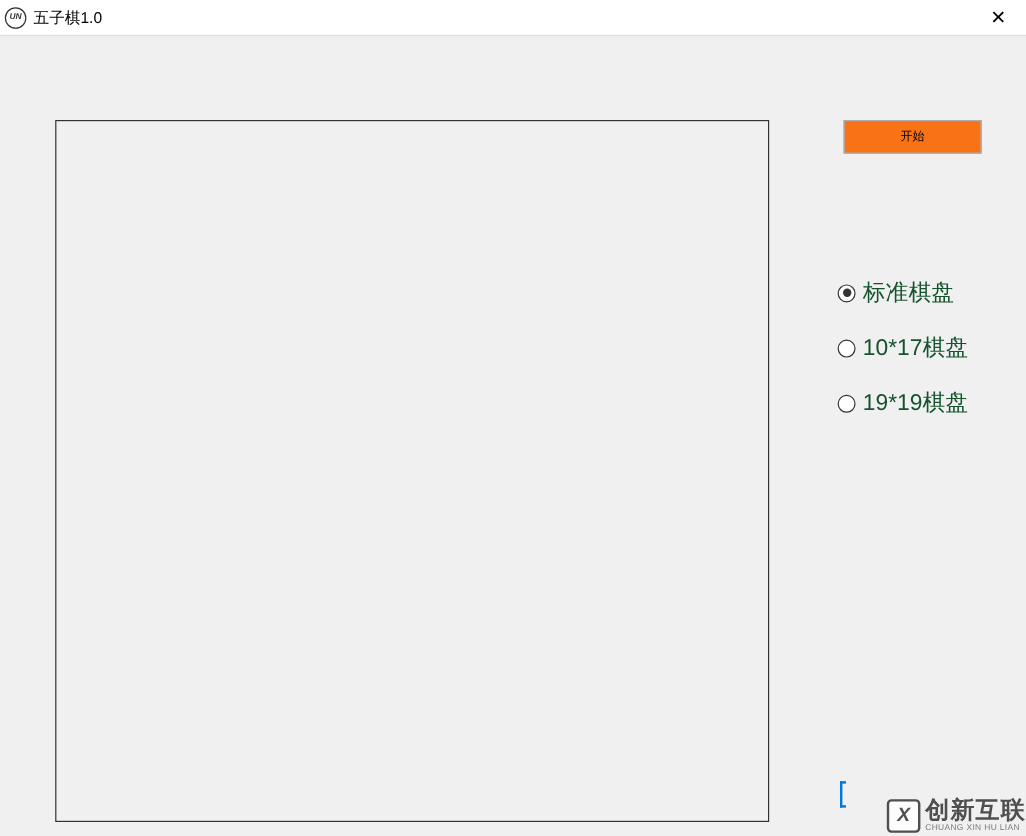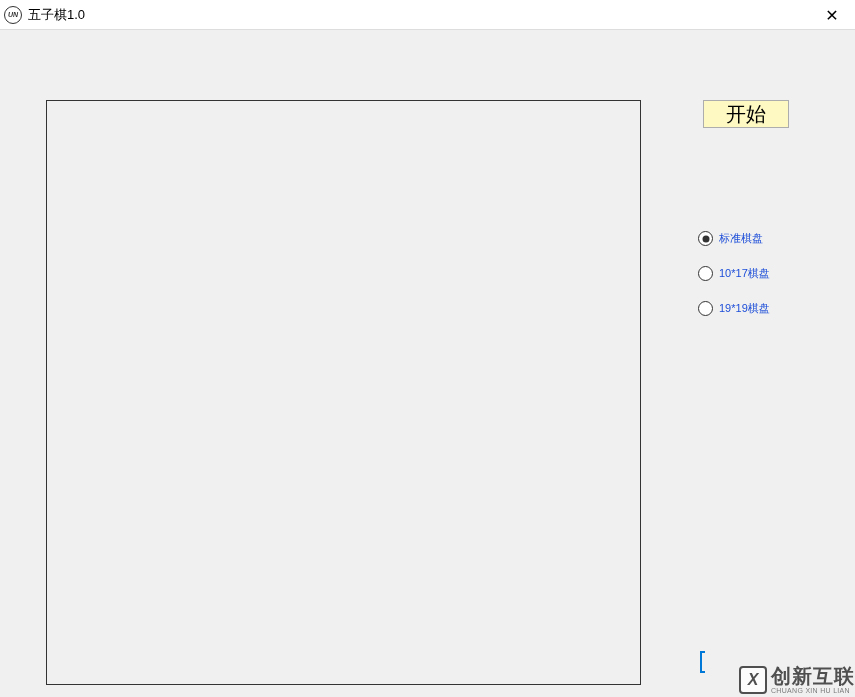--- a/index.html
+++ b/index.html
@@ -68,26 +68,26 @@
       position: absolute;
       left: 46px;
       top: 70px;
       width: 595px;
       height: 585px;
       border: 1px solid #333;
       background: #f0f0f0;
     }
     .btn {
       position: absolute;
-      width: 86px;
+      width: 115px;
       height: 28px;
-      background: #fef9c3;
+      background: #f97316;
       border: 1px solid #adadad;
       font-family: inherit;
-      font-size: 20px;
+      font-size: 10px;
       cursor: pointer;
       text-align: center;
     }
     .btn-start {
       left: 703px;
       top: 70px;
     }
     .btn-mode {
       left: 703px;
       top: 129px;
@@ -123,22 +123,22 @@
       position: absolute;
       width: 7px;
       height: 7px;
       background: #333;
       border-radius: 50%;
       top: 50%;
       left: 50%;
       transform: translate(-50%, -50%);
     }
     .radio-label {
-      font-size: 11px;
-      color: #1d4ed8;
+      font-size: 19px;
+      color: #14532d;
     }
     .extra-mark {
       position: absolute;
       left: 700px;
       top: 621px;
       width: 5px;
       height: 22px;
       border-left: 2px solid #0078d7;
       border-top: 2px solid #0078d7;
       border-bottom: 2px solid #0078d7;

